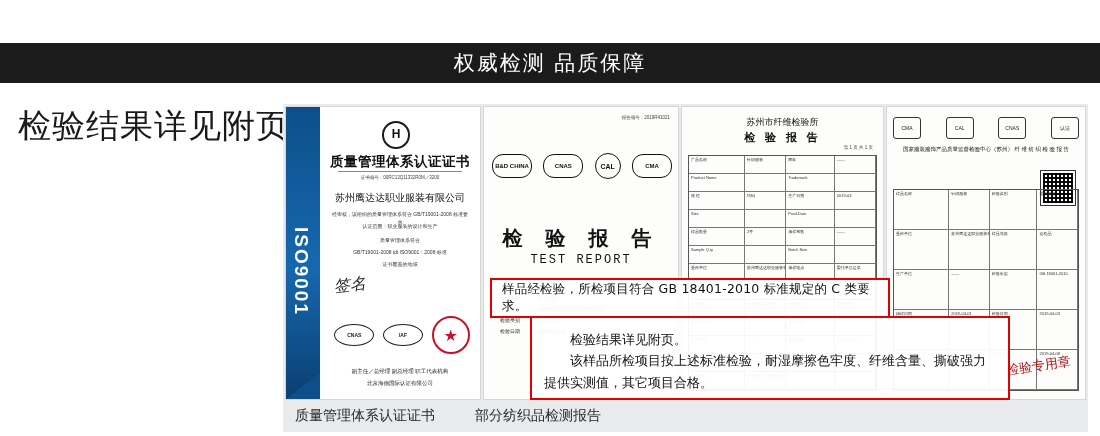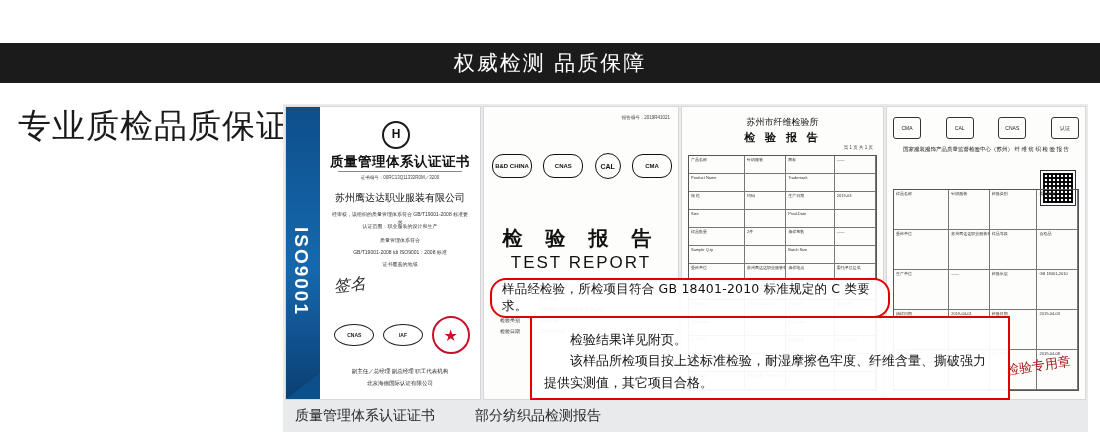--- a/index.html
+++ b/index.html
@@ -272,24 +272,24 @@
     font-weight: bold;
     letter-spacing: 8px;
     color: #111;
     font-family: "DejaVu Sans", "Liberation Sans", sans-serif;
   }
   .c2-title-en {
     position: absolute;
     left: 0; top: 146px;
     width: 100%;
     text-align: center;
-    font-size: 17px;
+    font-size: 12px;
     letter-spacing: 2px;
     color: #111;
-    font-family: Liberation Sans, sans-serif;
+    font-family: Liberation Mono, monospace;
   }
   .c2-meta {
     position: absolute;
     left: 16px; top: 186px;
     font-size: 5px;
     color: #333;
     line-height: 2.2;
   }
   .c2-meta span { display: inline-block; min-width: 34px; }
   .c2-foot {
@@ -403,21 +403,20 @@
   .callout-1 {
     left: 207px;
     top: 174px;
     width: 400px;
     height: 40px;
     display: flex;
     align-items: center;
     padding: 0 10px;
     font-size: 12.5px;
     letter-spacing: 0.2px;
-    border-radius: 16px;
   }
   .callout-2 {
     left: 247px;
     top: 212px;
     width: 480px;
     height: 84px;
     padding: 11px 12px 0 12px;
     font-size: 13px;
     line-height: 1.65;
   }
@@ -453,21 +452,21 @@
 </head>
 <body>
 
 <div class="page">
 
   <div class="banner">
     <div class="banner-title">权威检测  品质保障</div>
   </div>
 
   <div class="left-col">
-    <div class="left-heading">专业质检品质保证</div>
+    <div class="left-heading">检验结果详见附页</div>
   </div>
 
   <div class="gallery">
 
     <div class="cert-row">
 
       <div class="cert c1">
         <div class="c1-bg"></div>
         <div class="c1-bluebar">
           <div class="c1-bluebar-text">ISO9001</div>

